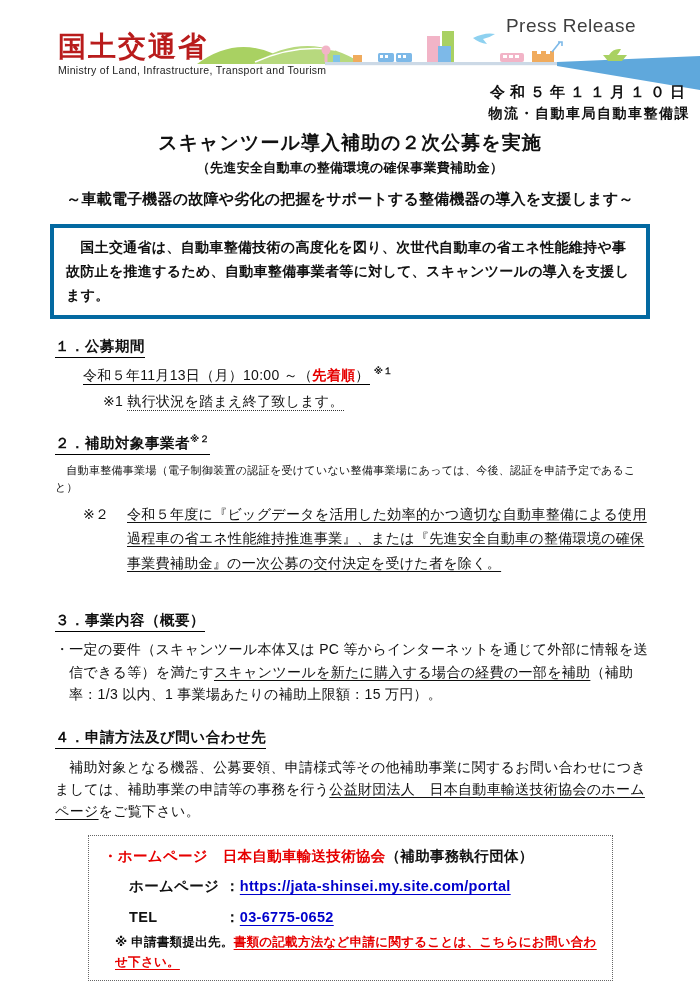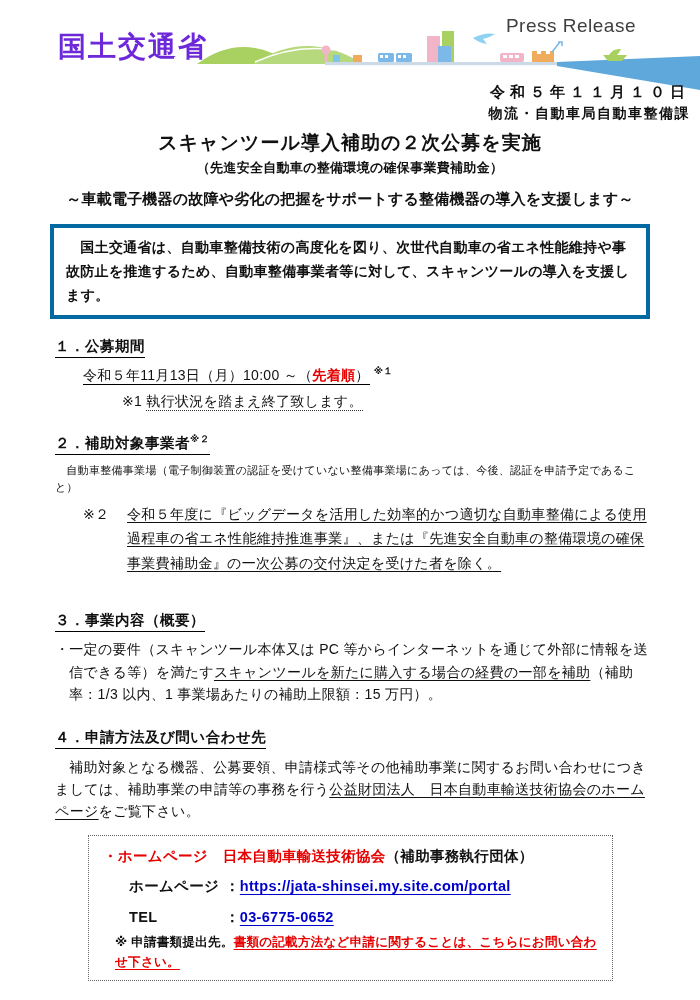--- a/index.html
+++ b/index.html
@@ -6,21 +6,21 @@
   html,body { background:#fff; }
   body {
     width:700px; height:1000px;
     font-family:"Liberation Sans","DejaVu Sans",sans-serif;
     color:#111; font-size:14px; letter-spacing:0.3px;
   }
   .page { position:relative; width:700px; height:1000px; overflow:hidden; background:#fff; }
 
   
   .header { position:relative; height:124px; }
-  .logo-ja { position:absolute; left:58px; top:28px; font-size:28px; font-weight:bold; letter-spacing:2px; color:#6d28d9; }
+  .logo-ja { position:absolute; left:58px; top:28px; font-size:28px; font-weight:bold; letter-spacing:2px; color:#b91c1c; }
   .logo-en { position:absolute; left:58px; top:64px; font-size:10.5px; color:#222; white-space:nowrap; }
   .press-release { position:absolute; right:64px; top:15px; font-size:19px; color:#3f3f3f; letter-spacing:0.5px; }
   .illustration { position:absolute; left:195px; top:28px; width:505px; height:62px; }
   .date-block { position:absolute; right:10px; top:83px; text-align:right; font-weight:bold; }
   .date-line { font-size:15px; letter-spacing:5px; }
   .dept-line { font-size:14px; letter-spacing:1.5px; margin-top:3px; }
 
   
   .title    { text-align:center; font-size:19px; font-weight:bold; letter-spacing:1px; margin-top:6px; }
   .subtitle { text-align:center; font-size:13px; font-weight:bold; margin-top:3px; }
@@ -36,21 +36,21 @@
   .section { margin:0 45px 0 55px; }
   .sec-heading {
     display:inline-block; font-size:14.5px; font-weight:bold;
     border-bottom:1.8px solid #000; padding-bottom:1px; letter-spacing:0.5px;
   }
   .sup { font-size:9.5px; vertical-align:super; font-weight:bold; }
 
   .s1-period { margin:7px 0 0 28px; font-size:14px; }
   .u-solid { border-bottom:1.3px solid #000; padding-bottom:1px; }
   .red-strong { color:#e60000; font-weight:bold; }
-  .s1-note { margin:8px 0 0 67px; font-size:14px; }
+  .s1-note { margin:8px 0 0 48px; font-size:14px; }
   .u-dotted { border-bottom:1.5px dotted #333; padding-bottom:1px; }
 
   .sec-gap-1 { margin-top:18px; }
   .sec-gap-2 { margin-top:22px; }
   .sec-gap-3 { margin-top:36px; }
 
   .s2-body { margin-top:7px; font-size:11px; line-height:1.55; }
   .s2-note { display:flex; margin:6px 0 0 28px; font-size:14px; line-height:1.75; }
   .s2-note-label { flex:0 0 44px; }
   .note-underline { text-decoration:underline; text-underline-offset:3px; text-decoration-thickness:1.2px; }
@@ -73,20 +73,21 @@
   .jata-note { margin-top:5px; padding-left:12px; font-size:12.5px; font-weight:bold; }
   .red-underline { color:#e60000; text-decoration:underline; text-underline-offset:3px; }
 </style>
 </head>
 <body>
 
 <div class="page">
 
   <div class="header">
     <div class="logo-ja">国土交通省</div>
+    <div class="logo-en">Ministry of Land, Infrastructure, Transport and Tourism</div>
     <div class="press-release">Press Release</div>
 
     <svg class="illustration" viewBox="0 0 505 62" aria-hidden="true">
 
       <g>
         <path d="M2,36 Q48,2 96,36 Z" fill="#a9d162"></path>
         <path d="M58,36 Q112,0 168,36 Z" fill="#b7d97e"></path>
         <path d="M60,34 Q100,16 140,22" stroke="#ffffff" stroke-width="1.6" fill="none"></path>
       </g>
 

